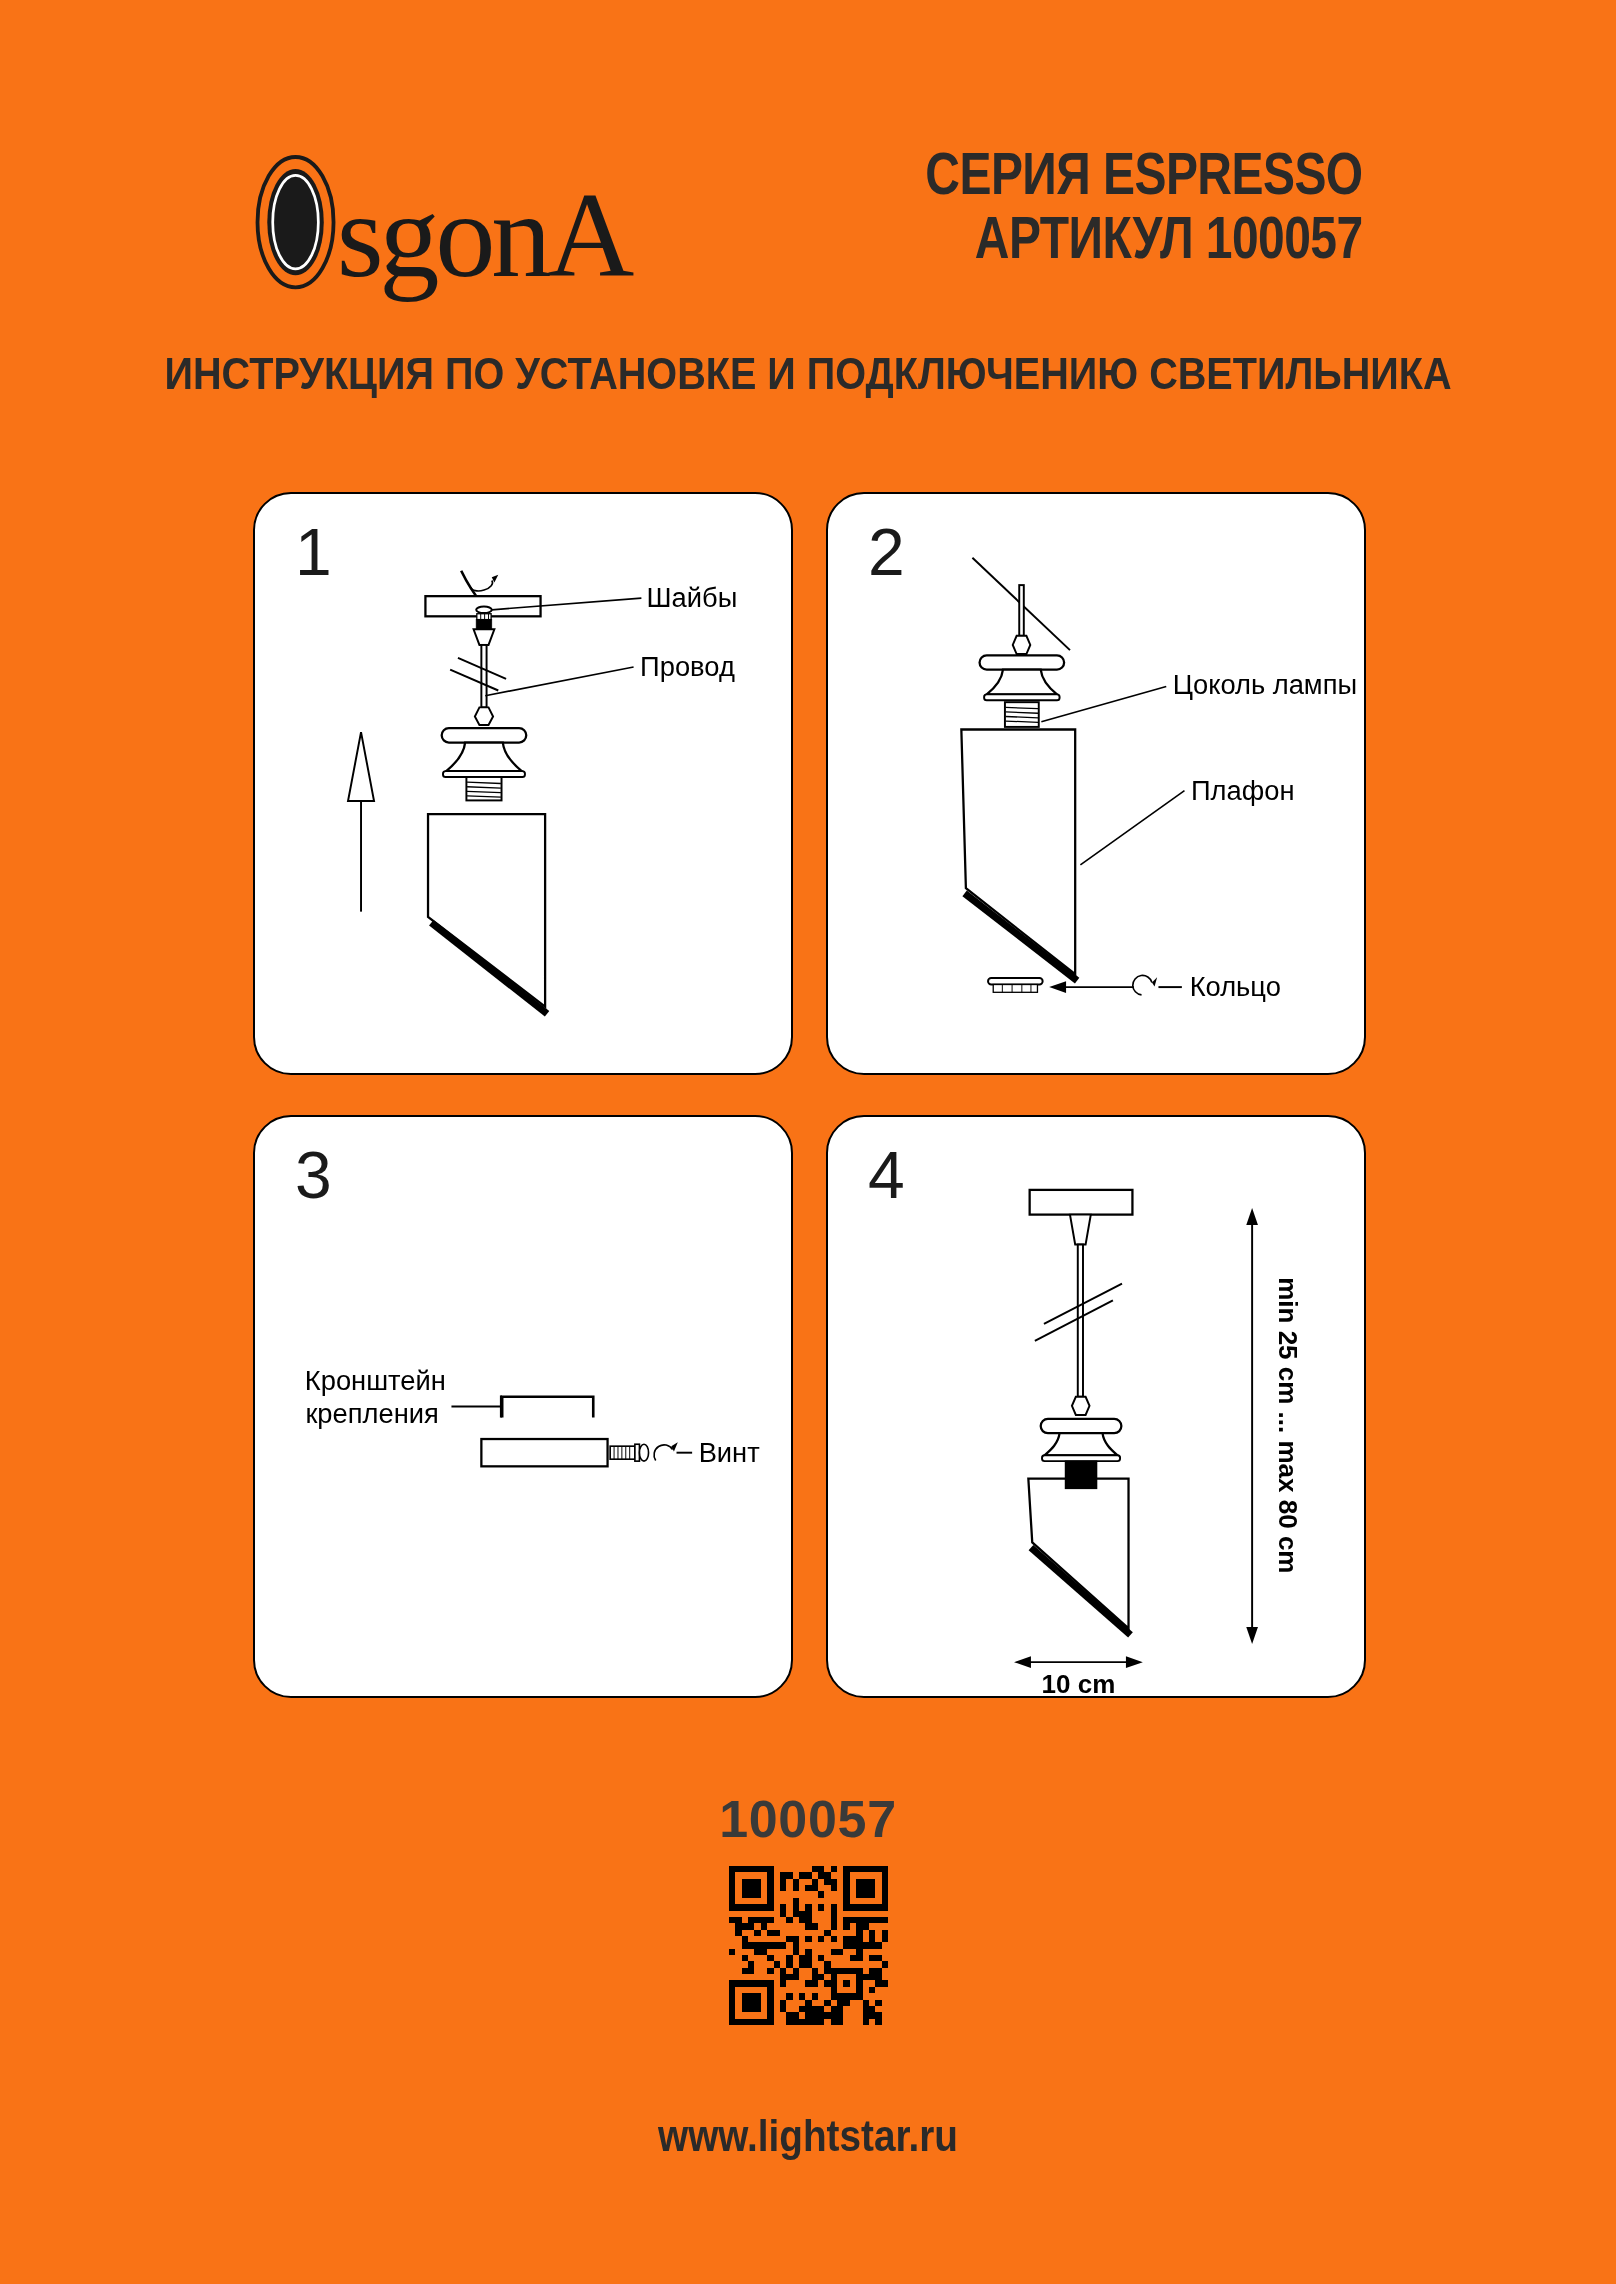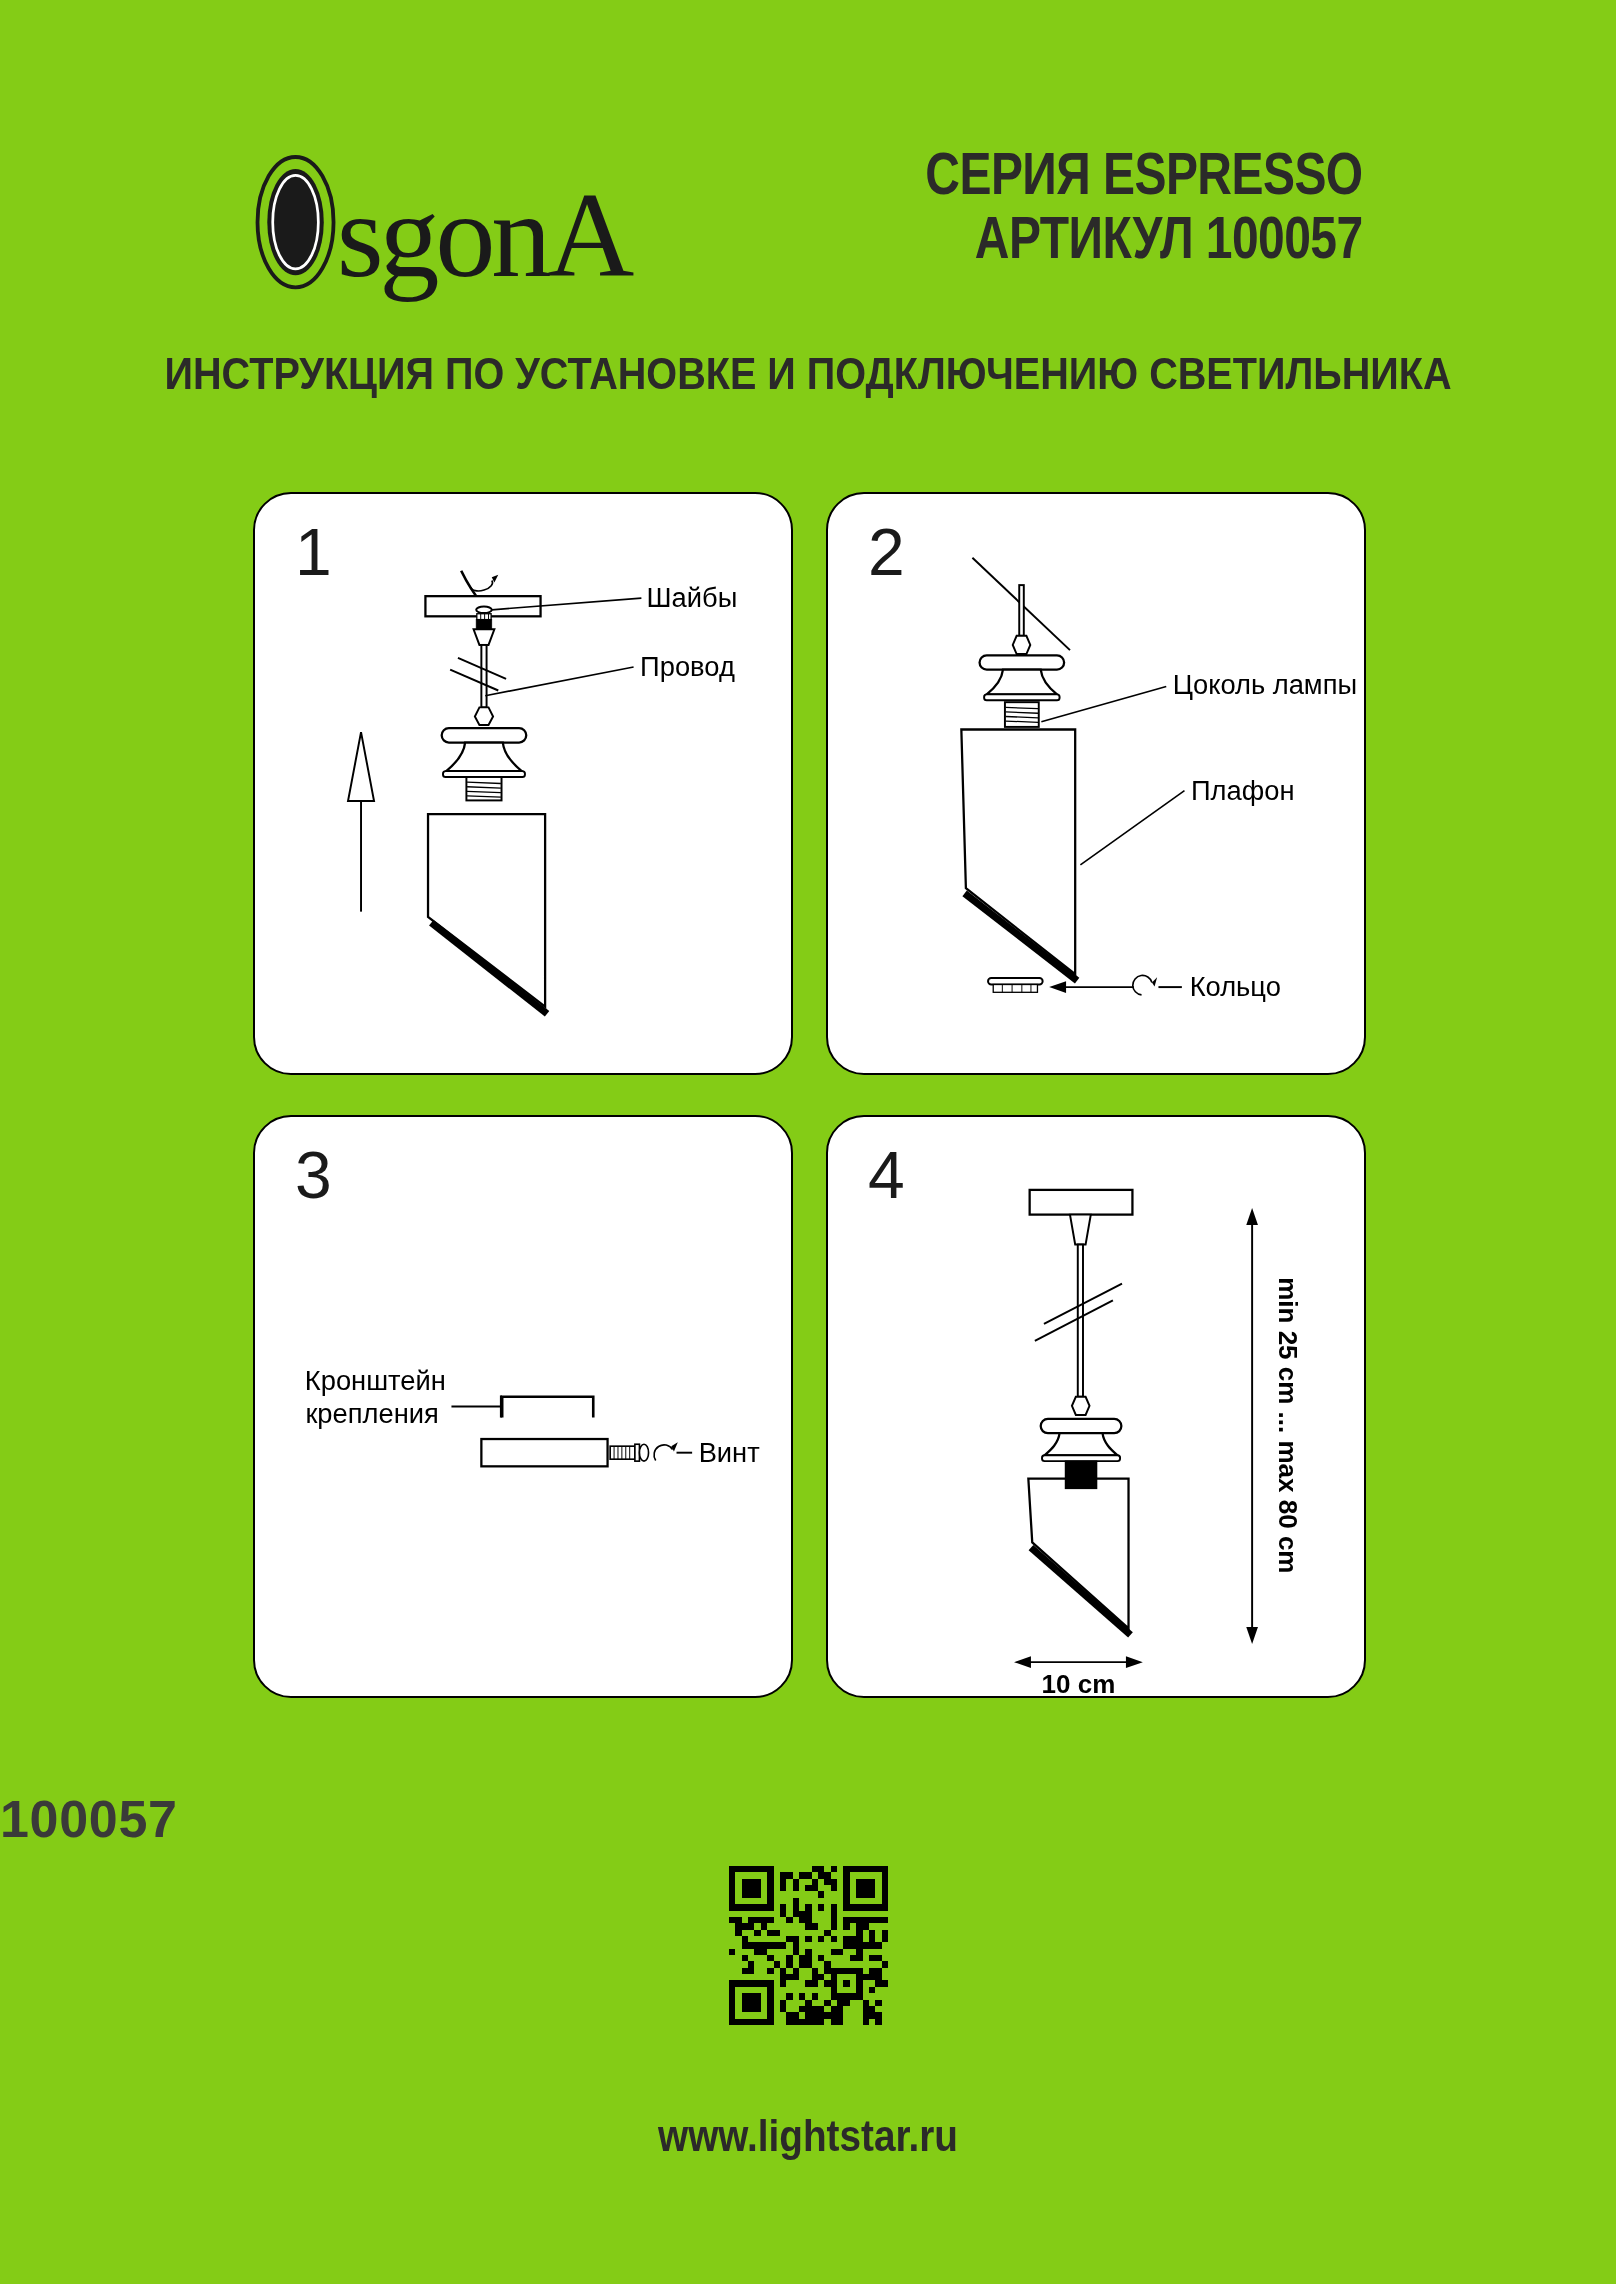--- a/index.html
+++ b/index.html
@@ -1,17 +1,17 @@
 <!DOCTYPE html>
 <html style="font-size:10.4px"><head>
 <meta charset="utf-8">
 <style>
   html,body{margin:0;padding:0;background:#9a9a9a;}
   .page{
-    position:relative;width:1616px;height:2284px;background:#84cc16;
+    position:relative;width:1616px;height:2284px;background:#f97316;
     font-family:"Liberation Sans",sans-serif;color:#2b2a29;overflow:hidden;
   }
   
   .logo{position:absolute;left:251px;top:145px;width:391px;height:163px;}
   .series-block{
     position:absolute;right:253px;top:142px;text-align:right;white-space:nowrap;
     font-weight:700;color:#2b2a29;transform:scaleX(.80);transform-origin:100% 0;
   }
   .series-line{font-size:60px;line-height:1.06;letter-spacing:-0.7px;}
   .doc-title{
@@ -26,21 +26,21 @@
   .panel-1{left:253px;top:492px;}
   .panel-2{left:826px;top:492px;}
   .panel-3{left:253px;top:1115px;}
   .panel-4{left:826px;top:1115px;}
   .pnum{position:absolute;left:40px;top:25px;font-size:66px;font-weight:400;color:#1a1a1a;line-height:1;}
   .panel svg{position:absolute;left:0;top:0;width:536px;height:579px;}
   .lbl{font-family:"Liberation Sans",sans-serif;font-size:42px;fill:#000;}
   .dim{font-family:"Liberation Sans",sans-serif;font-size:40px;font-weight:600;fill:#000;}
   
   .art-num{
-    position:absolute;left:0;top:1789px;width:1616px;text-align:left;
+    position:absolute;left:0;top:1789px;width:1616px;text-align:center;
     font-size:52px;font-weight:700;color:#3a3a39;letter-spacing:0.7px;
   }
   .qr-wrap{position:absolute;left:729px;top:1866px;width:159px;height:159px;}
   .site{
     position:absolute;left:0;top:2111px;width:1616px;text-align:center;white-space:nowrap;
     font-size:44px;font-weight:700;color:#2b2a29;transform:scaleX(.88);transform-origin:50% 0;
   }
 </style>
 </head>
 <body>

